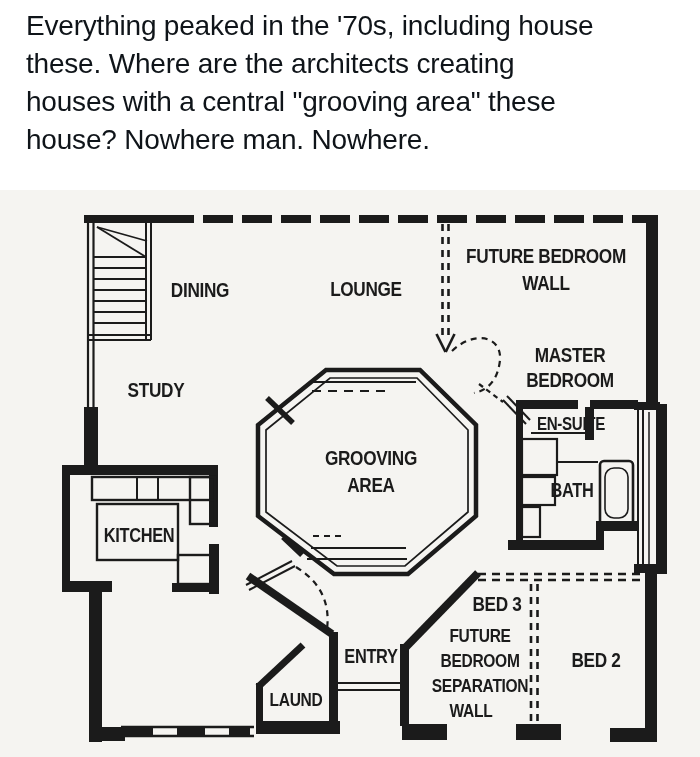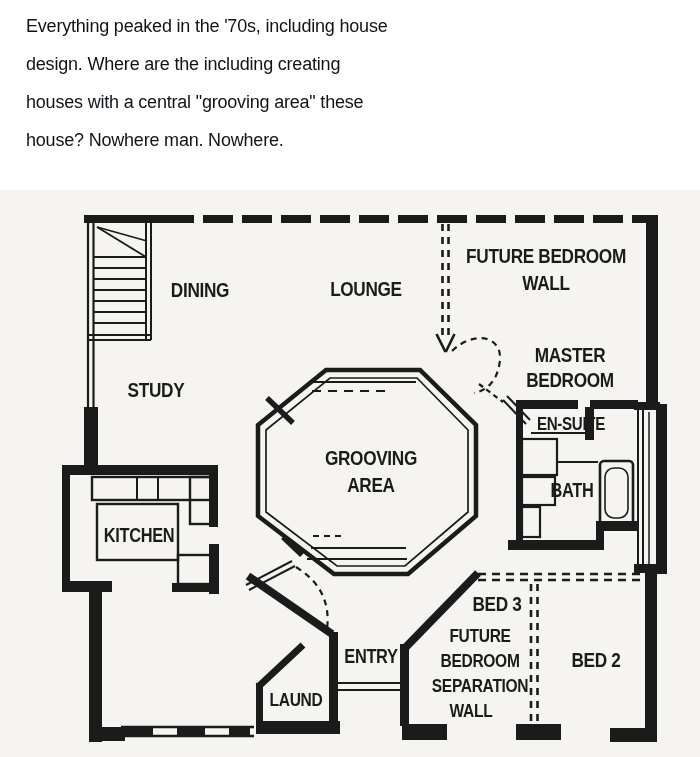--- a/index.html
+++ b/index.html
@@ -6,21 +6,21 @@
   html,body{margin:0;padding:0;}
   body{
     width:700px;height:757px;overflow:hidden;position:relative;
     background:#ffffff;
     font-family:"Liberation Sans", sans-serif;
   }
   .caption{
     position:absolute;top:0;left:0;width:596px;box-sizing:border-box;
     padding:7px 26px 0 26px;
     color:var(--caption);
-    font-size:18px;line-height:38px;letter-spacing:-0.2px;
+    font-size:28px;line-height:38px;letter-spacing:-0.2px;
     font-weight:400;
   }
   .caption .line{white-space:nowrap;}
   .plan-figure{
     position:absolute;top:190px;left:0;width:700px;height:567px;
   }
   svg text{
     fill:var(--ink);
     font-family:"Liberation Sans", sans-serif;
     font-weight:700;
@@ -28,21 +28,21 @@
   }
   .w{fill:var(--ink);stroke:none;}
   .o{fill:none;stroke:var(--ink);}
   .ln{stroke:var(--ink);fill:none;}
 </style>
 </head>
 <body>
 
 <div class="caption">
   <div class="line">Everything peaked in the '70s, including house</div>
-  <div class="line">design. Where are the including creating</div>
+  <div class="line">these. Where are the architects creating</div>
   <div class="line">houses with a central "grooving area" these</div>
   <div class="line">house? Nowhere man. Nowhere.</div>
 </div>
 
 <div class="plan-figure">
 <svg width="700" height="567" viewBox="0 190 700 567" xmlns="http://www.w3.org/2000/svg">
 
   <rect x="0" y="190" width="700" height="567" fill="var(--paper)"></rect>
 
   <g>

